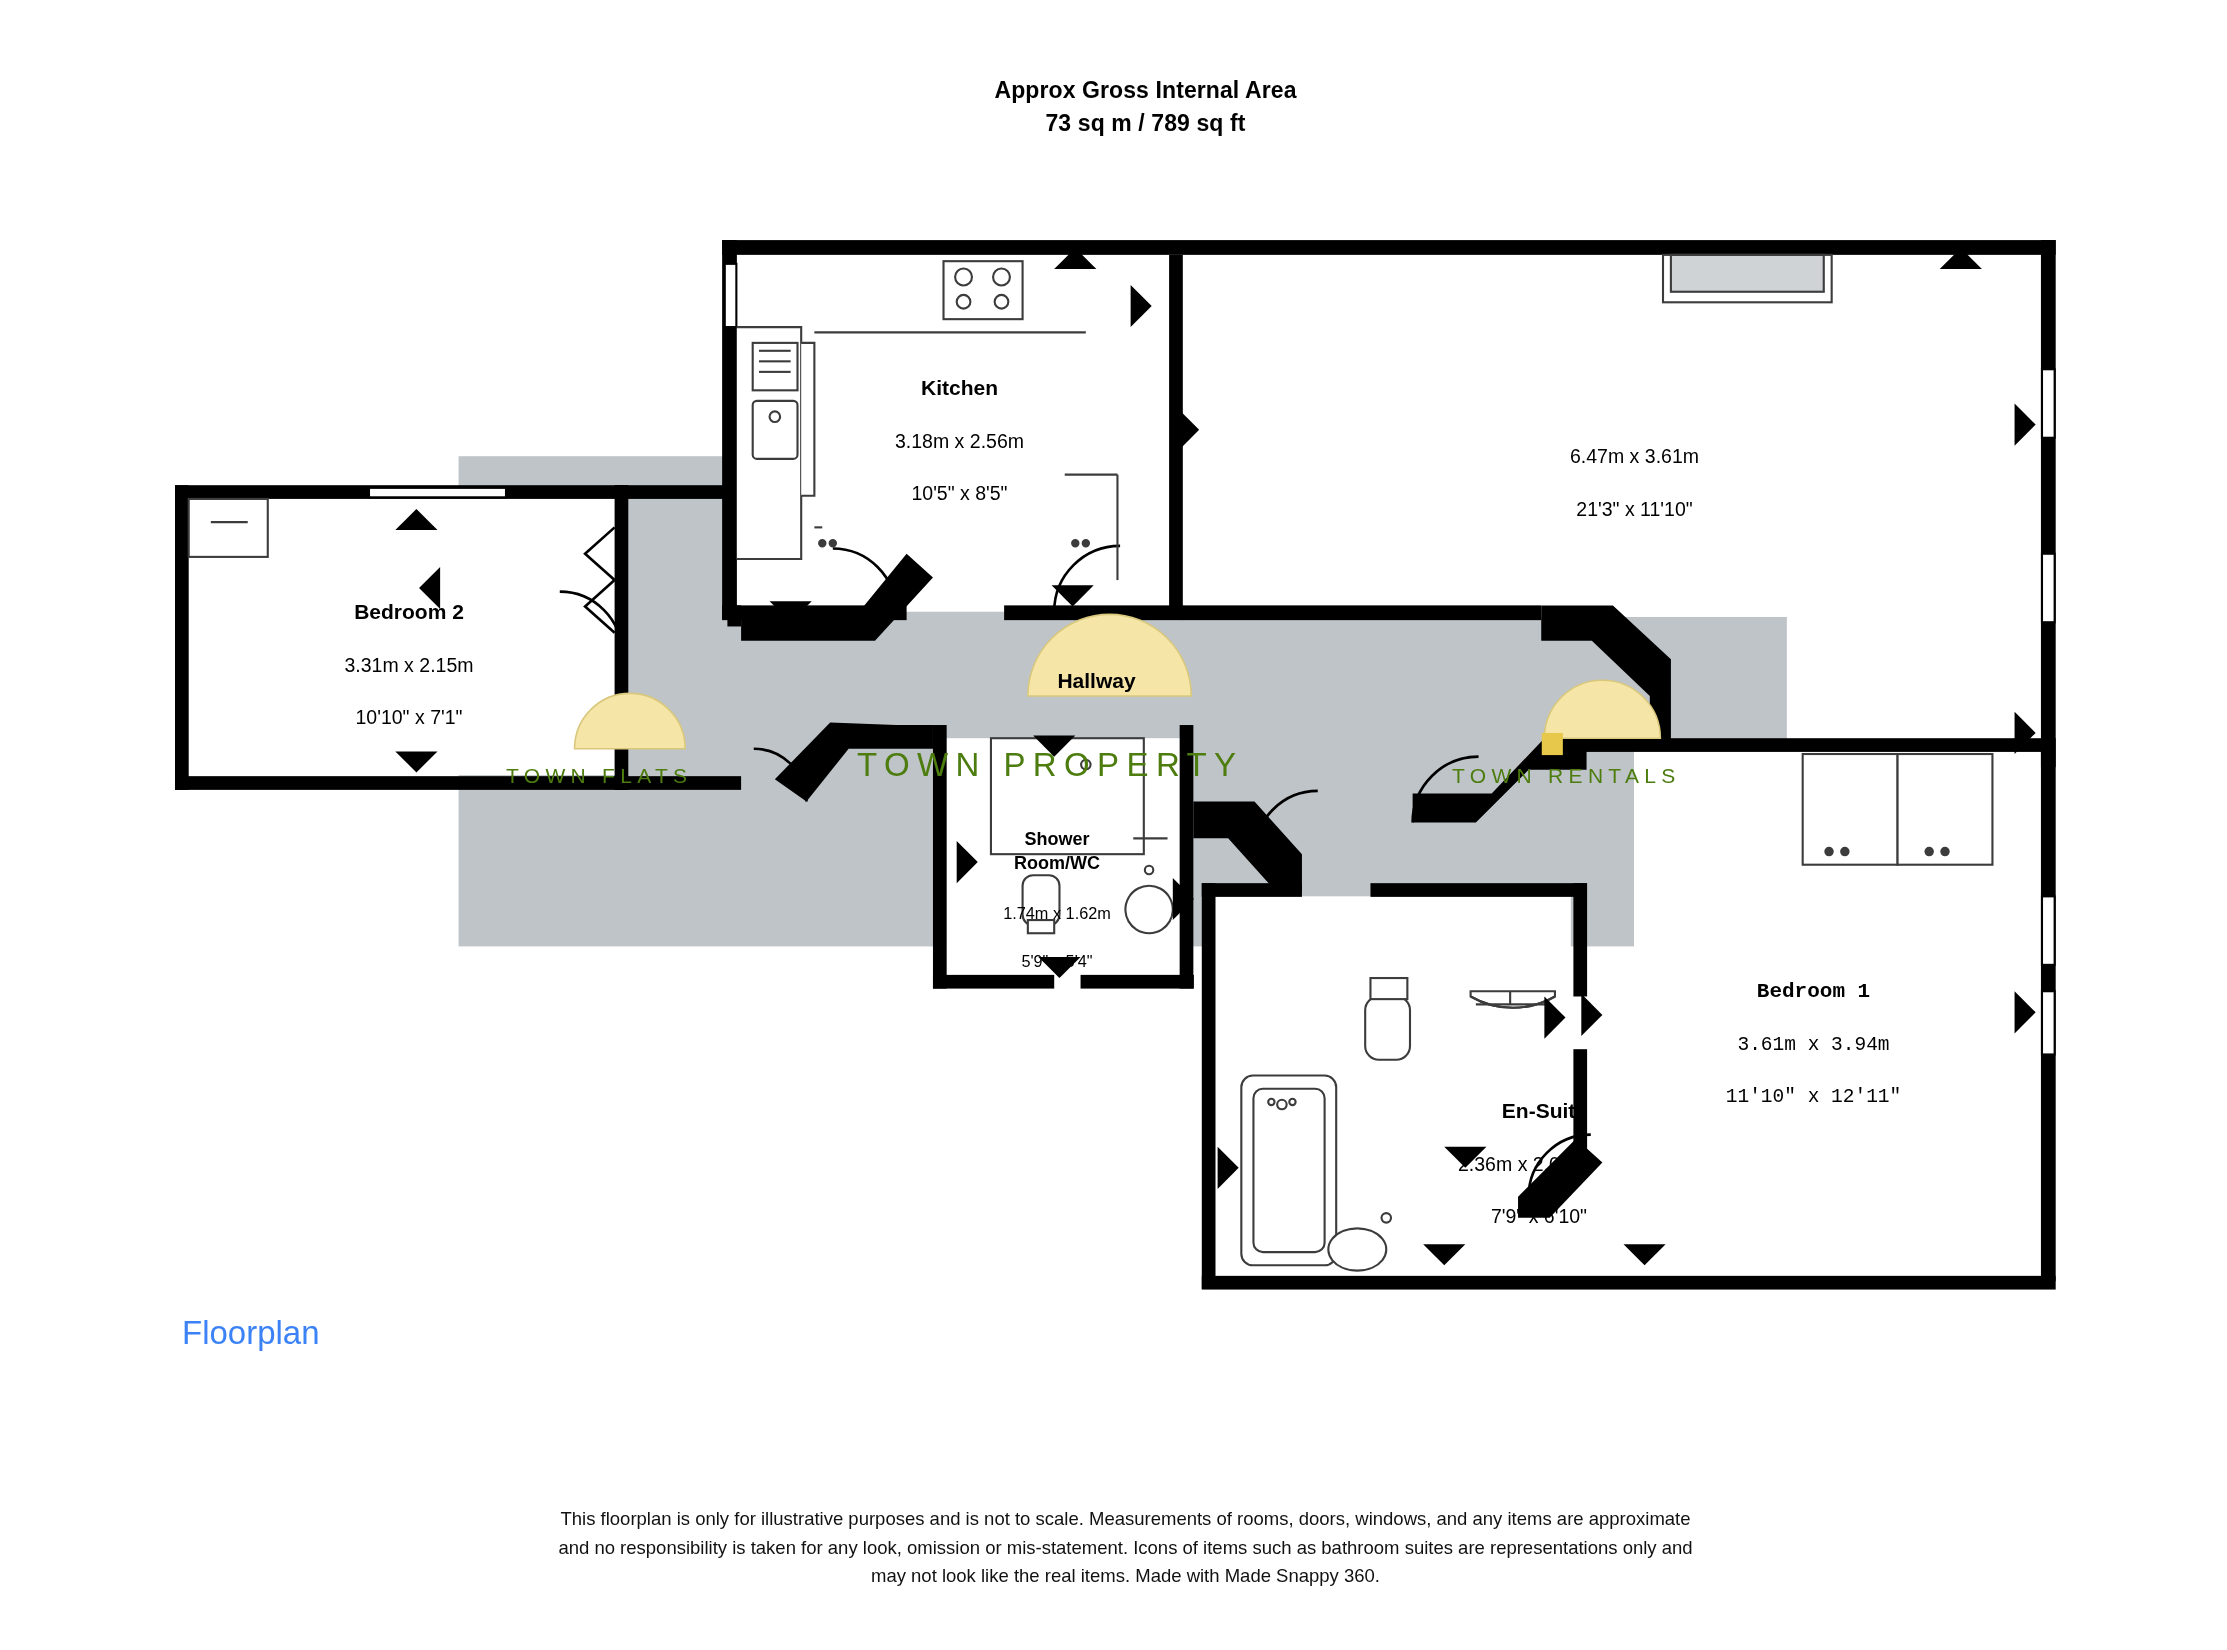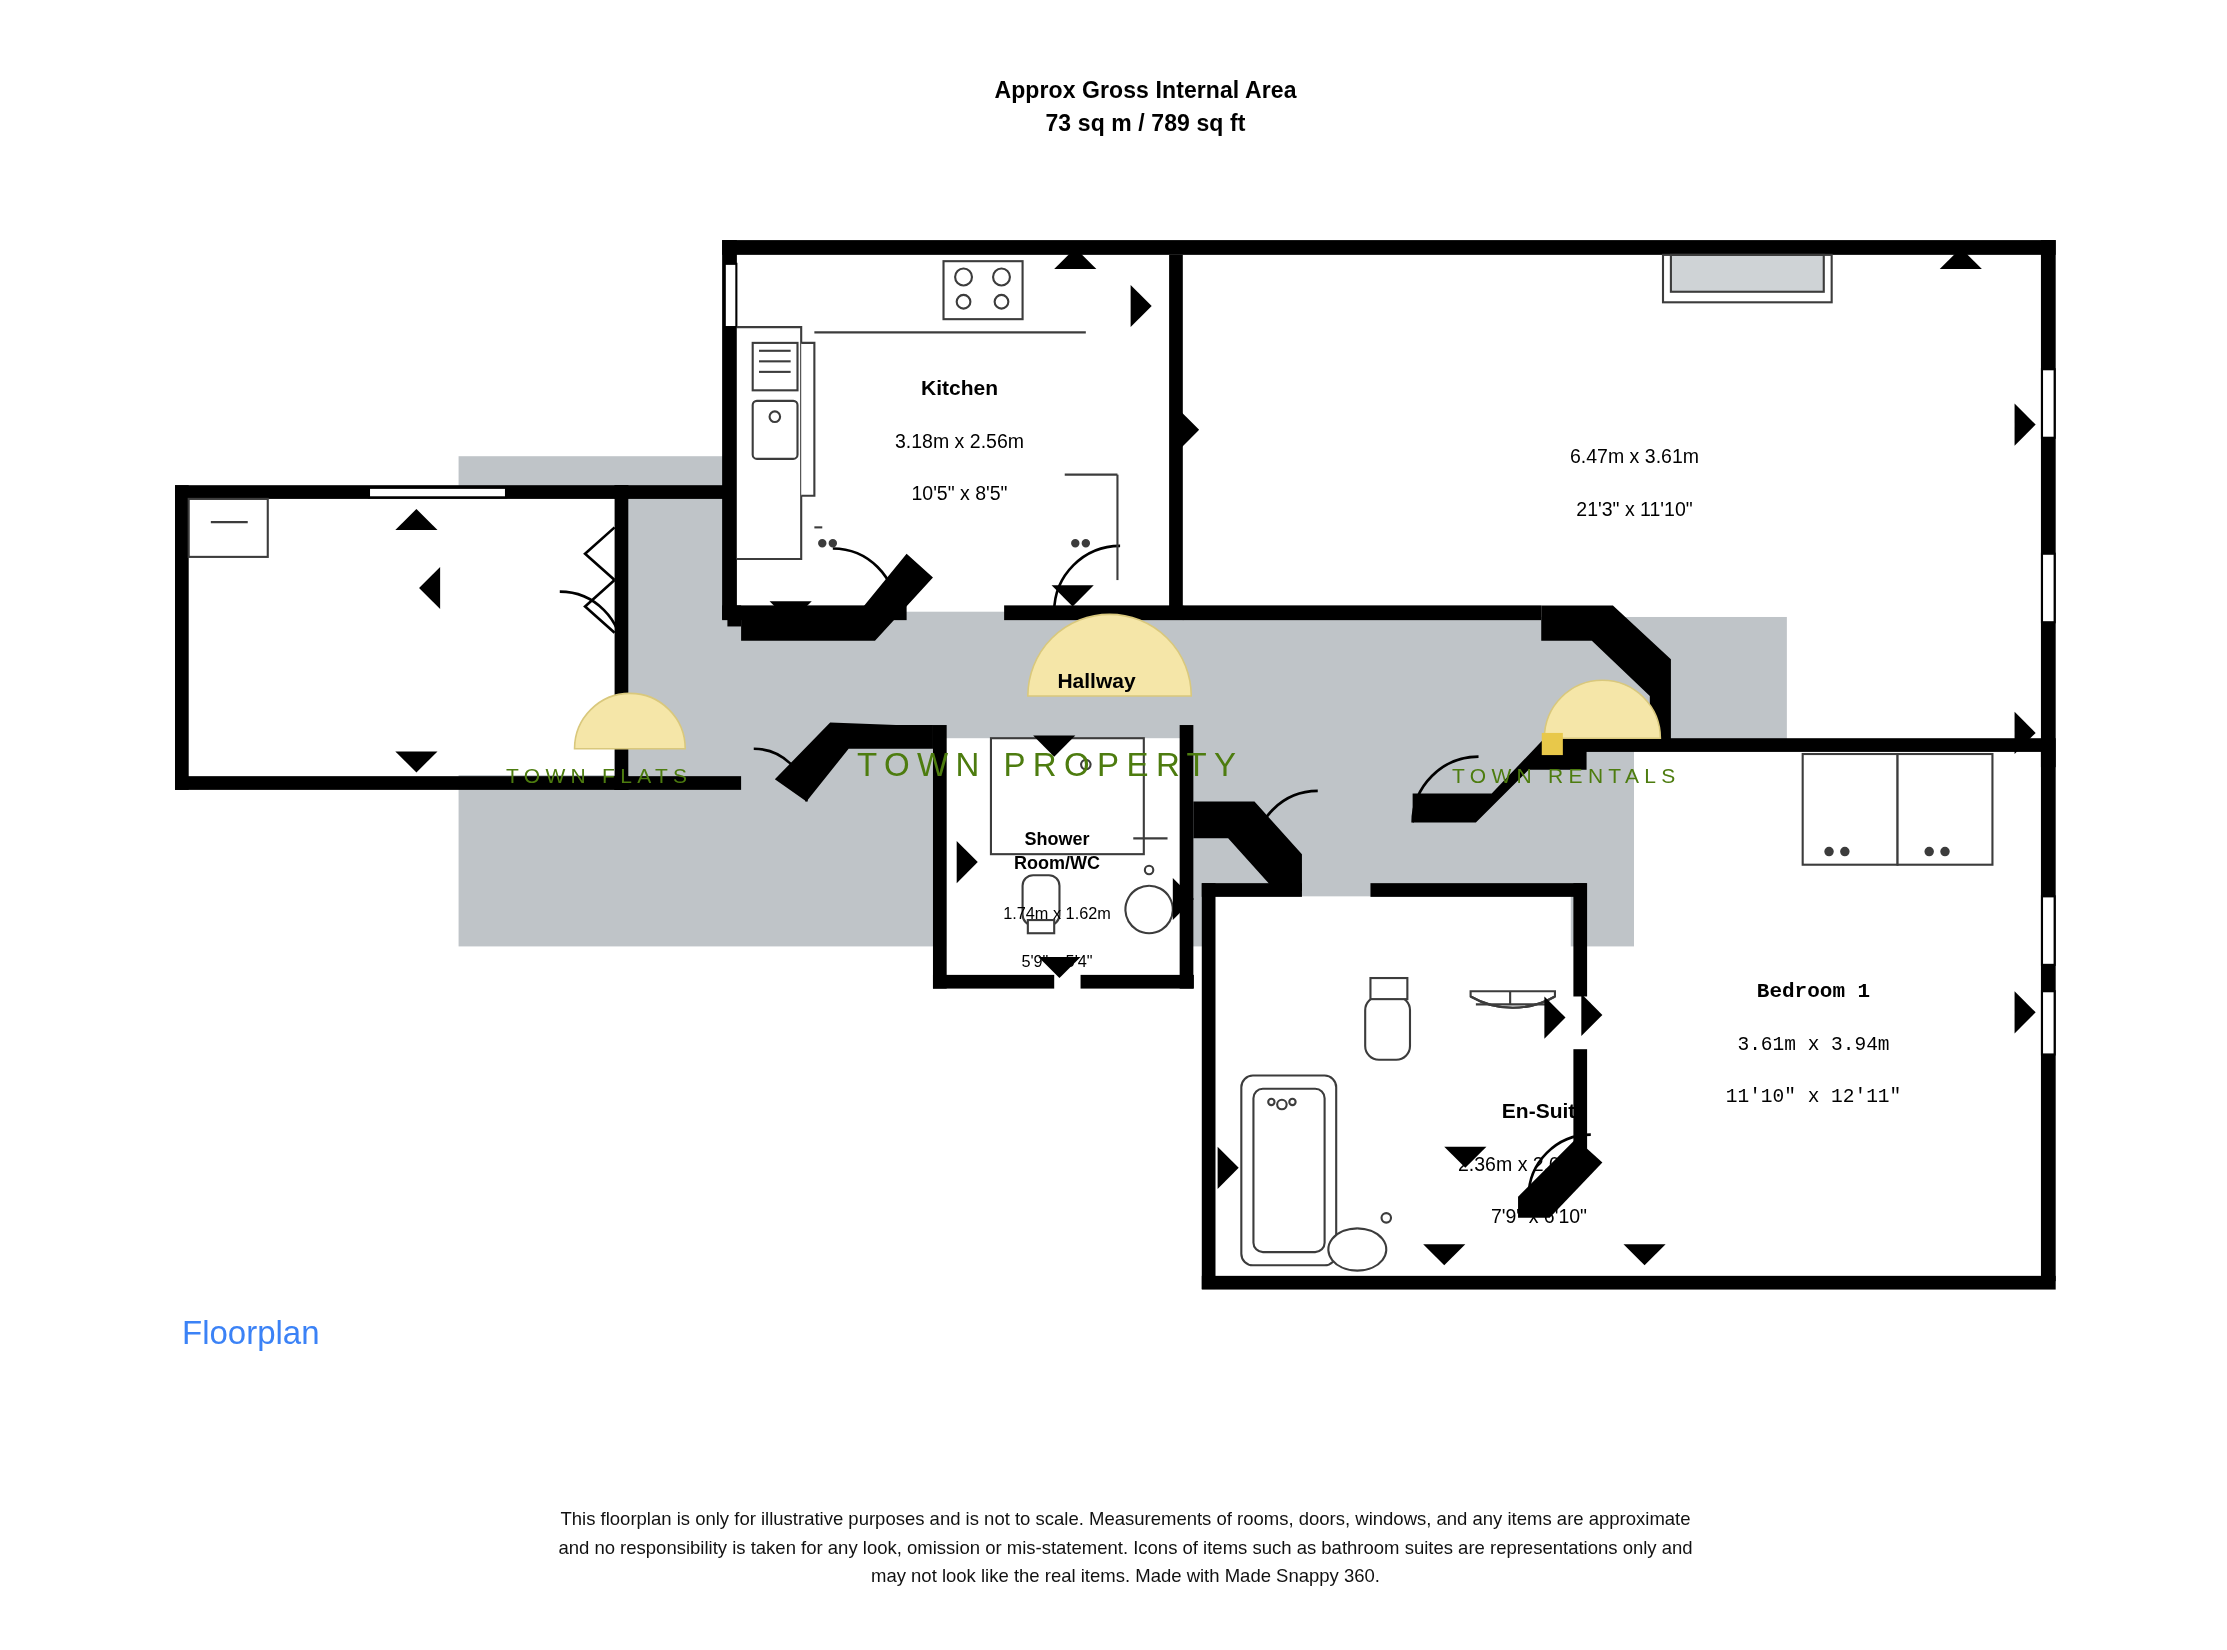--- a/index.html
+++ b/index.html
@@ -335,20 +335,25 @@
     <div class="name">Kitchen</div>
     <div class="dim">3.18m x 2.56m</div>
     <div class="dim">10'5" x 8'5"</div>
   </div>
 
   <div class="room-label" style="left:1334px; top:417px; width:601px;">
     <div class="dim">6.47m x 3.61m</div>
     <div class="dim">21'3" x 11'10"</div>
   </div>
 
+  <div class="room-label" style="left:190px; top:598px; width:438px;">
+    <div class="name">Bedroom 2</div>
+    <div class="dim">3.31m x 2.15m</div>
+    <div class="dim">10'10" x 7'1"</div>
+  </div>
 
   <div class="room-label" style="left:986px; top:667px; width:221px;">
     <div class="name">Hallway</div>
   </div>
 
   <div class="room-label small" style="left:920px; top:828px; width:274px;">
     <div class="name">Shower</div>
     <div class="name">Room/WC</div>
     <div class="dim">1.74m x 1.62m</div>
     <div class="dim">5'9" x 5'4"</div>

